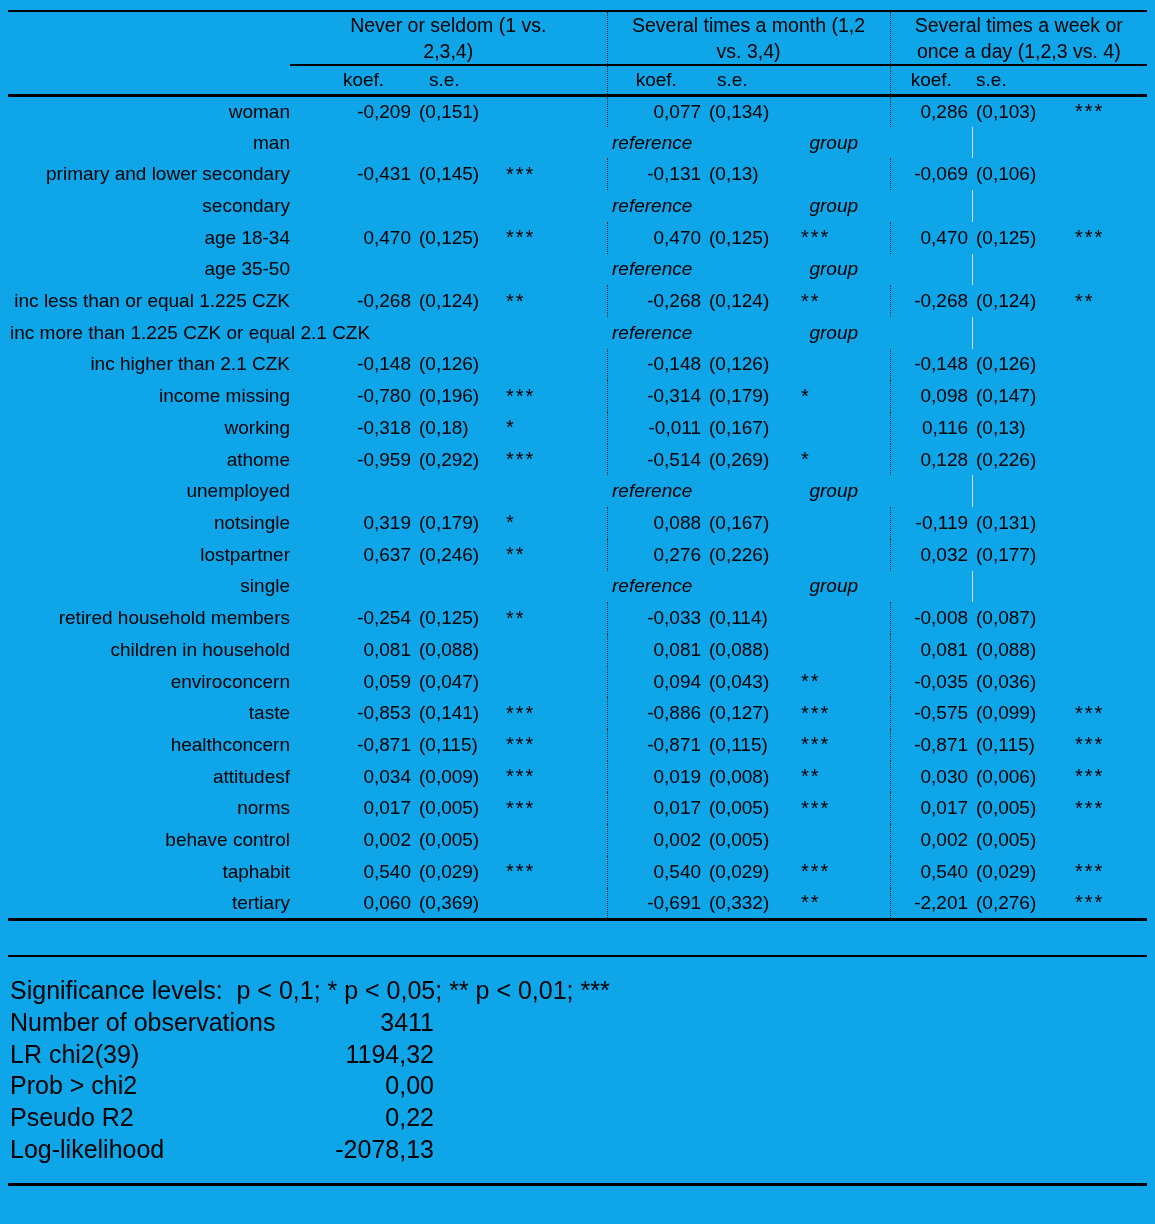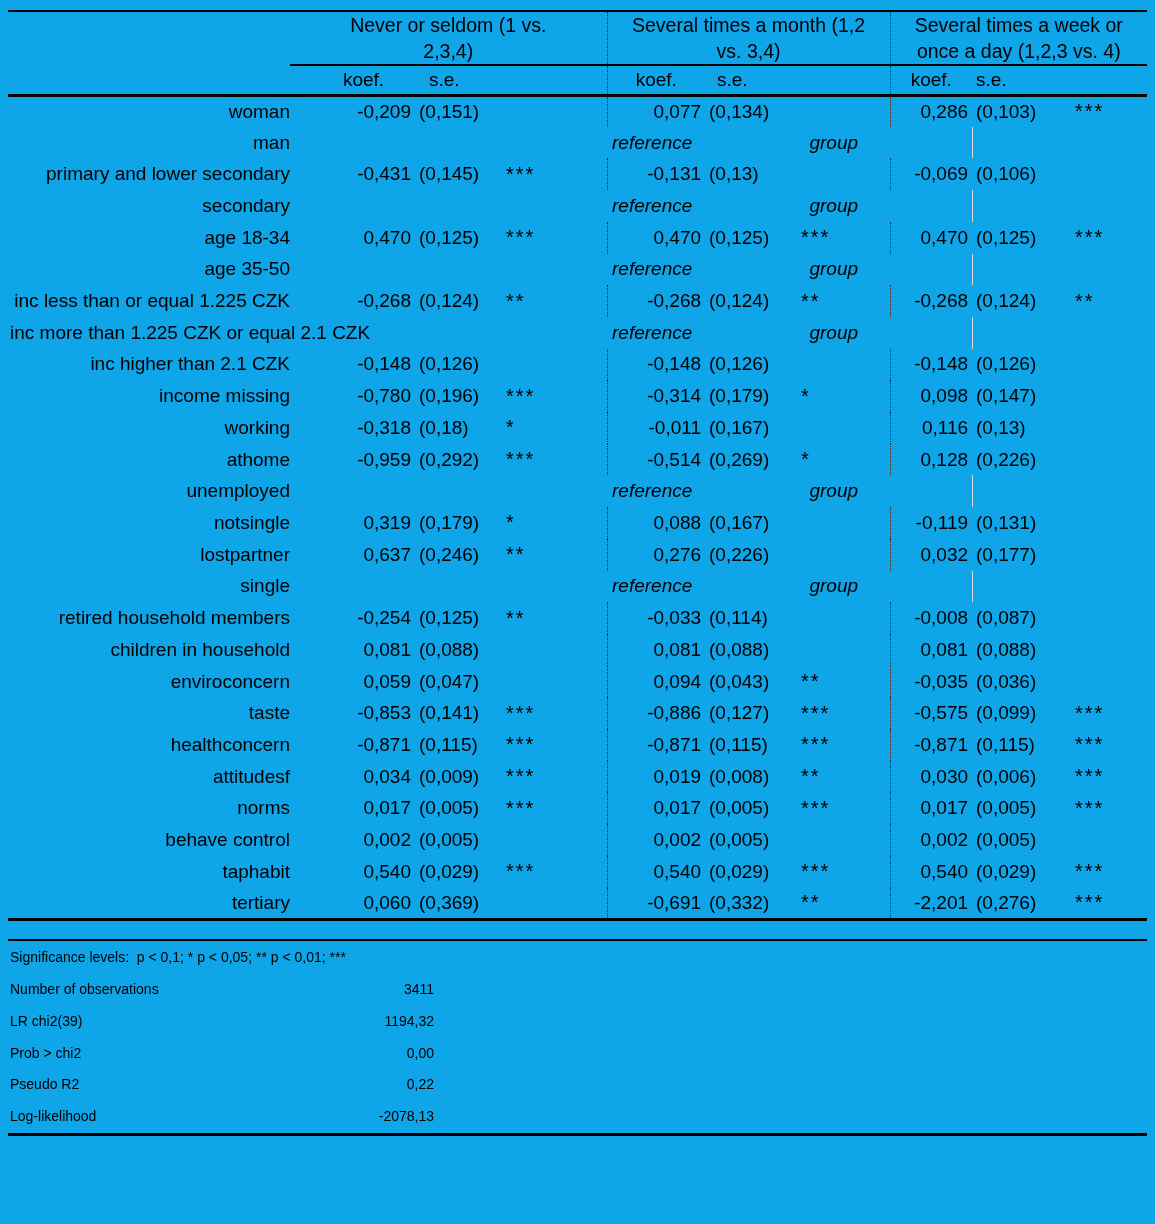--- a/index.html
+++ b/index.html
@@ -62,25 +62,25 @@
     padding-left: 5px;
     padding-right: 32px;
     font-style: italic;
     gap: 8px;
   }
   td.faintr { border-right: 1px solid #d9d9d9; }
 
   
   .footer {
     width: 1139px;
-    margin: 18px 0 0 8px;
+    margin: 34px 0 0 8px;
     border-top: 2px solid #000;
     border-bottom: 3px solid #000;
-    font-size: 14px;
-    padding: 1px 0;
+    font-size: 25px;
+    padding: 18px 0;
   }
   .sig {
     height: 31.7px;
     line-height: 31.7px;
     padding-left: 2px;
     white-space: pre;
   }
   .statrow { display: flex; height: 31.7px; align-items: center; }
   .sl { width: 282px; padding-left: 2px; white-space: nowrap; }
   .sv { width: 142px; text-align: right; white-space: nowrap; }

